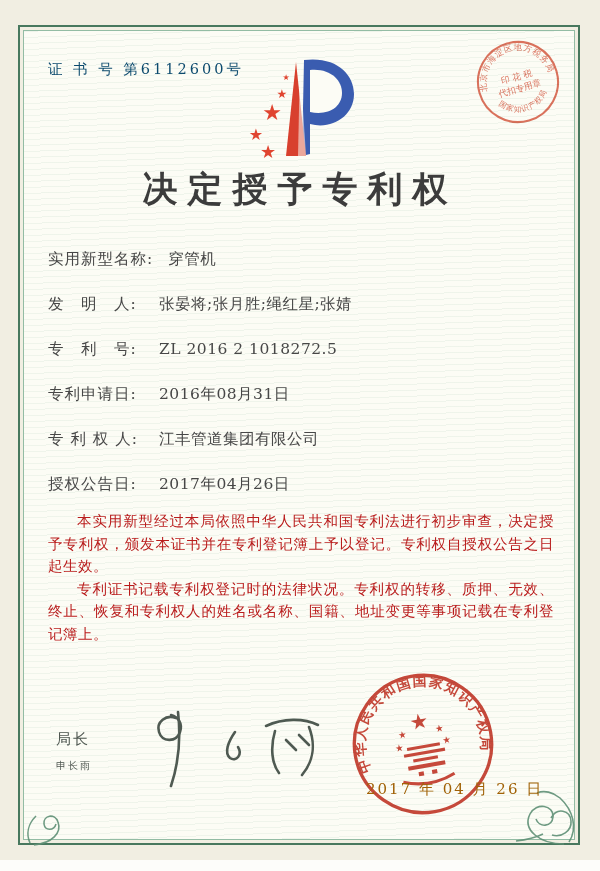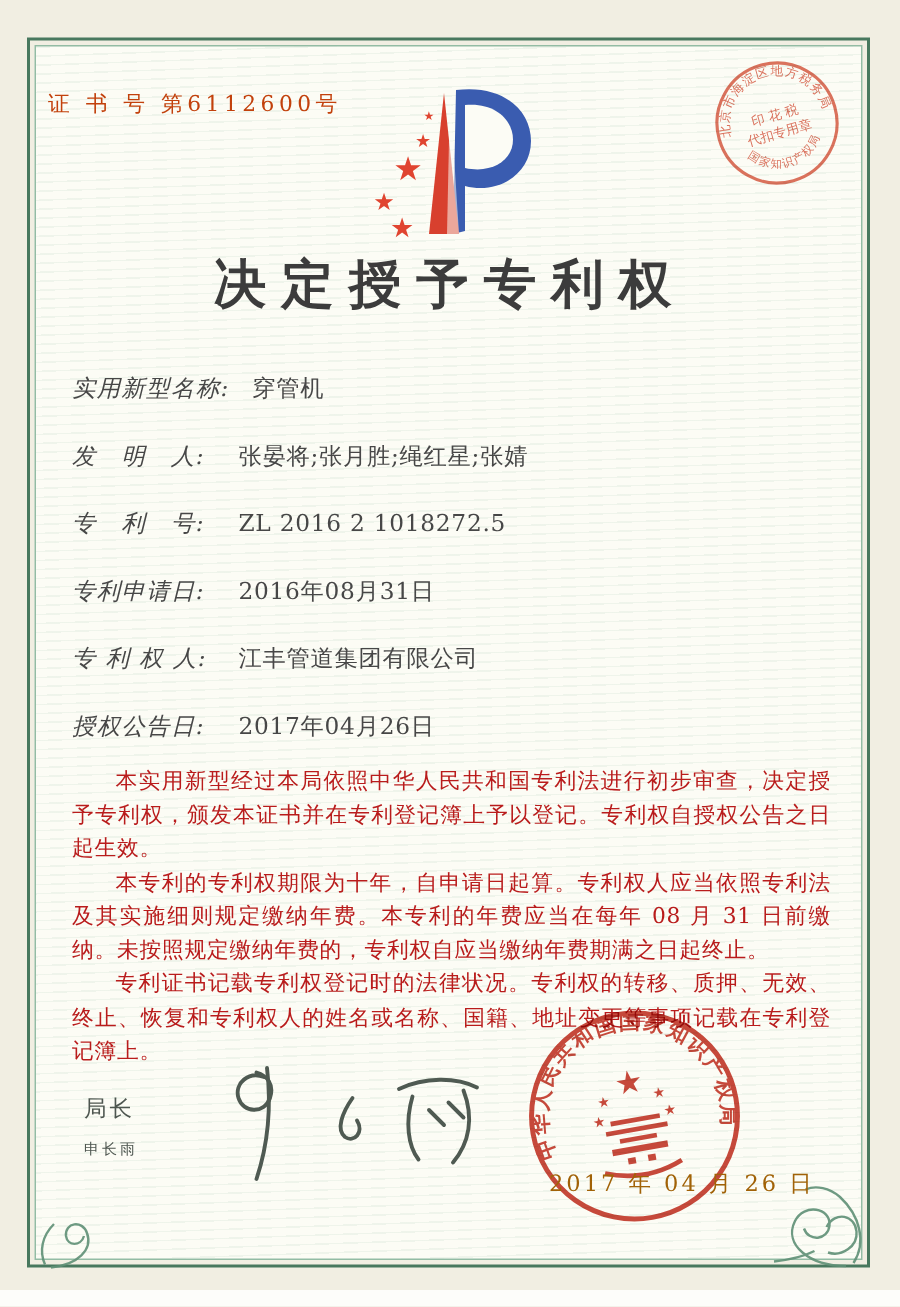--- a/index.html
+++ b/index.html
@@ -21,36 +21,36 @@
     box-sizing:border-box;
   }
   .frame-inner{
     position:absolute;inset:3px;border:1px solid #93bca4;
     background-color:#fcfcf5;
     background-image:repeating-linear-gradient(178deg,
       rgba(150,190,165,0.13) 0px, rgba(150,190,165,0.13) 1px,
       transparent 1px, transparent 6px);
   }
   .cert-no{
-    position:absolute;left:32px;top:60px;
-    font-size:14.5px;letter-spacing:3px;color:#c2410c;text-align:right;
+    position:absolute;left:48px;top:60px;
+    font-size:14.5px;letter-spacing:3px;color:#0c4a6e;text-align:right;
   }
   .logo{position:absolute;left:238px;top:54px;width:124px;height:108px;}
   .tax-stamp{
     position:absolute;left:470px;top:34px;width:96px;height:96px;
     transform:rotate(-16deg);opacity:.85;mix-blend-mode:multiply;
   }
   .title{
     position:absolute;left:0;top:166px;width:100%;
     text-align:center;font-size:35px;font-weight:600;
     letter-spacing:10px;color:#3c3c3c;
   }
   .fields{position:absolute;left:48px;top:248px;width:500px;}
   .field-row{margin-bottom:23px;font-size:15.5px;color:#474747;line-height:22px;}
-  .flabel{display:inline-block;min-width:96px;letter-spacing:1px;font-style:italic;}
+  .flabel{display:inline-block;min-width:96px;letter-spacing:1px;}
   .fvalue{margin-left:10px;letter-spacing:.5px;}
   .paragraphs{
     position:absolute;left:48px;top:510px;width:506px;
     font-size:14.5px;line-height:22.5px;color:#b91c1c;
     text-align:justify;
   }
   .paragraphs p{margin:0;text-indent:2em;letter-spacing:.5px;}
   .sig-title{position:absolute;left:56px;top:730px;font-size:15px;color:#4e5650;letter-spacing:2px;}
   .sig-name{position:absolute;left:56px;top:759px;font-size:10px;color:#4e5650;letter-spacing:2px;text-align:center;}
   .signature-svg{position:absolute;left:138px;top:700px;width:210px;height:95px;}
@@ -131,21 +131,20 @@
       <span class="fvalue">江丰管道集团有限公司</span>
     </div>
     <div class="field-row">
       <span class="flabel">授权公告日:</span>
       <span class="fvalue">2017年04月26日</span>
     </div>
   </div>
 
   <div class="paragraphs">
     <p>本实用新型经过本局依照中华人民共和国专利法进行初步审查，决定授予专利权，颁发本证书并在专利登记簿上予以登记。专利权自授权公告之日起生效。</p>
-    <p>本专利的专利权期限为十年，自申请日起算。专利权人应当依照专利法及其实施细则规定缴纳年费。本专利的年费应当在每年 08 月 31 日前缴纳。未按照规定缴纳年费的，专利权自应当缴纳年费期满之日起终止。</p>
     <p>专利证书记载专利权登记时的法律状况。专利权的转移、质押、无效、终止、恢复和专利权人的姓名或名称、国籍、地址变更等事项记载在专利登记簿上。</p>
   </div>
 
   <div class="sig-title">局长</div>
   <div class="sig-name">申长雨</div>
 
   <svg class="signature-svg" viewBox="0 0 210 95" aria-hidden="true">
     <g stroke="#4f5a52" stroke-width="2.6" fill="none" stroke-linecap="round">
       <path d="M38 18 C28 14 18 22 21 32 C24 42 38 43 42 32 C45 23 40 17 33 15"></path>
       <path d="M40 12 C43 38 41 62 33 86"></path>

